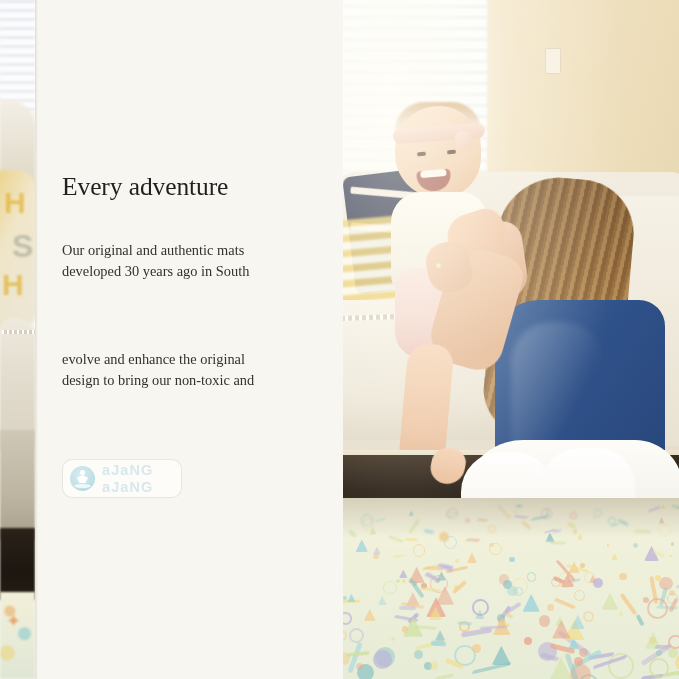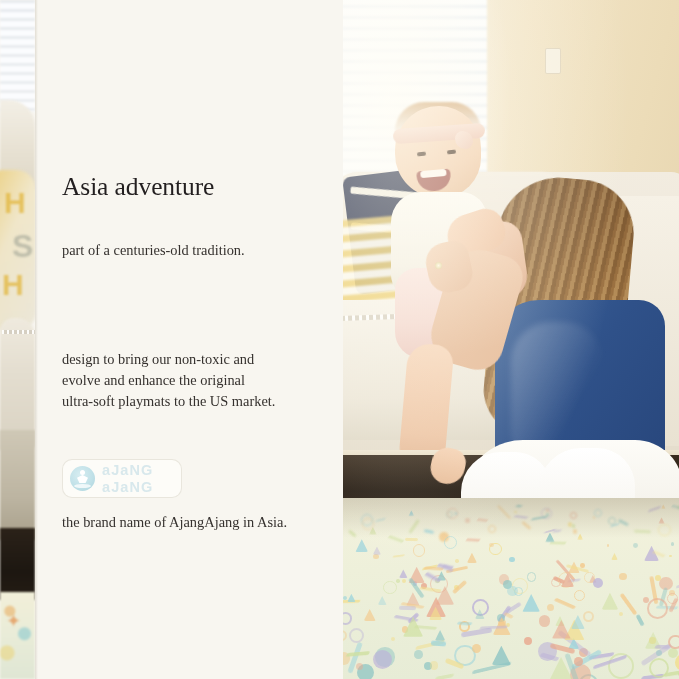--- a/index.html
+++ b/index.html
@@ -529,47 +529,46 @@
     <div class="ls-floor"></div>
     <div class="ls-mat"></div>
     <div class="ls-star">✦</div>
   </div>
 
   <div class="text-panel"></div>
   <div class="panel-edge"></div>
 
 
   <div class="headline">
-    <span class="hl-line">Asia adventure</span>
+    <span class="hl-line">Every adventure</span>
   </div>
 
   <div class="body-copy" id="para-1">
-    <span class="bc-line">part of a centuries-old tradition.</span>
+    <span class="bc-line">Our original and authentic mats</span>
+    <span class="bc-line">developed 30 years ago in South</span>
   </div>
 
   <div class="body-copy" id="para-2">
+    <span class="bc-line">evolve and enhance the original</span>
     <span class="bc-line">design to bring our non-toxic and</span>
-    <span class="bc-line">evolve and enhance the original</span>
-    <span class="bc-line">ultra-soft playmats to the US market.</span>
   </div>
 
   <div class="badge-ajang">
     <span class="aj-emblem">
       <span class="fig-head"></span>
       <span class="fig-body"></span>
       <span class="fig-base"></span>
     </span>
     <span class="aj-word">
       <span>aJaNG</span>
       <span>aJaNG</span>
     </span>
   </div>
 
   <div id="footer-note">
-    <span class="bc-line">the brand name of AjangAjang in Asia.</span>
   </div>
 
   <div class="right-photo">
     <div class="rp-wall"></div>
     <div class="rp-window"></div>
     <div class="rp-windowglow"></div>
     <div class="rp-outlet"></div>
     <div class="rp-sofa"></div>
     <div class="rp-sofaback"></div>
     <div class="rp-sofa-right"></div>

